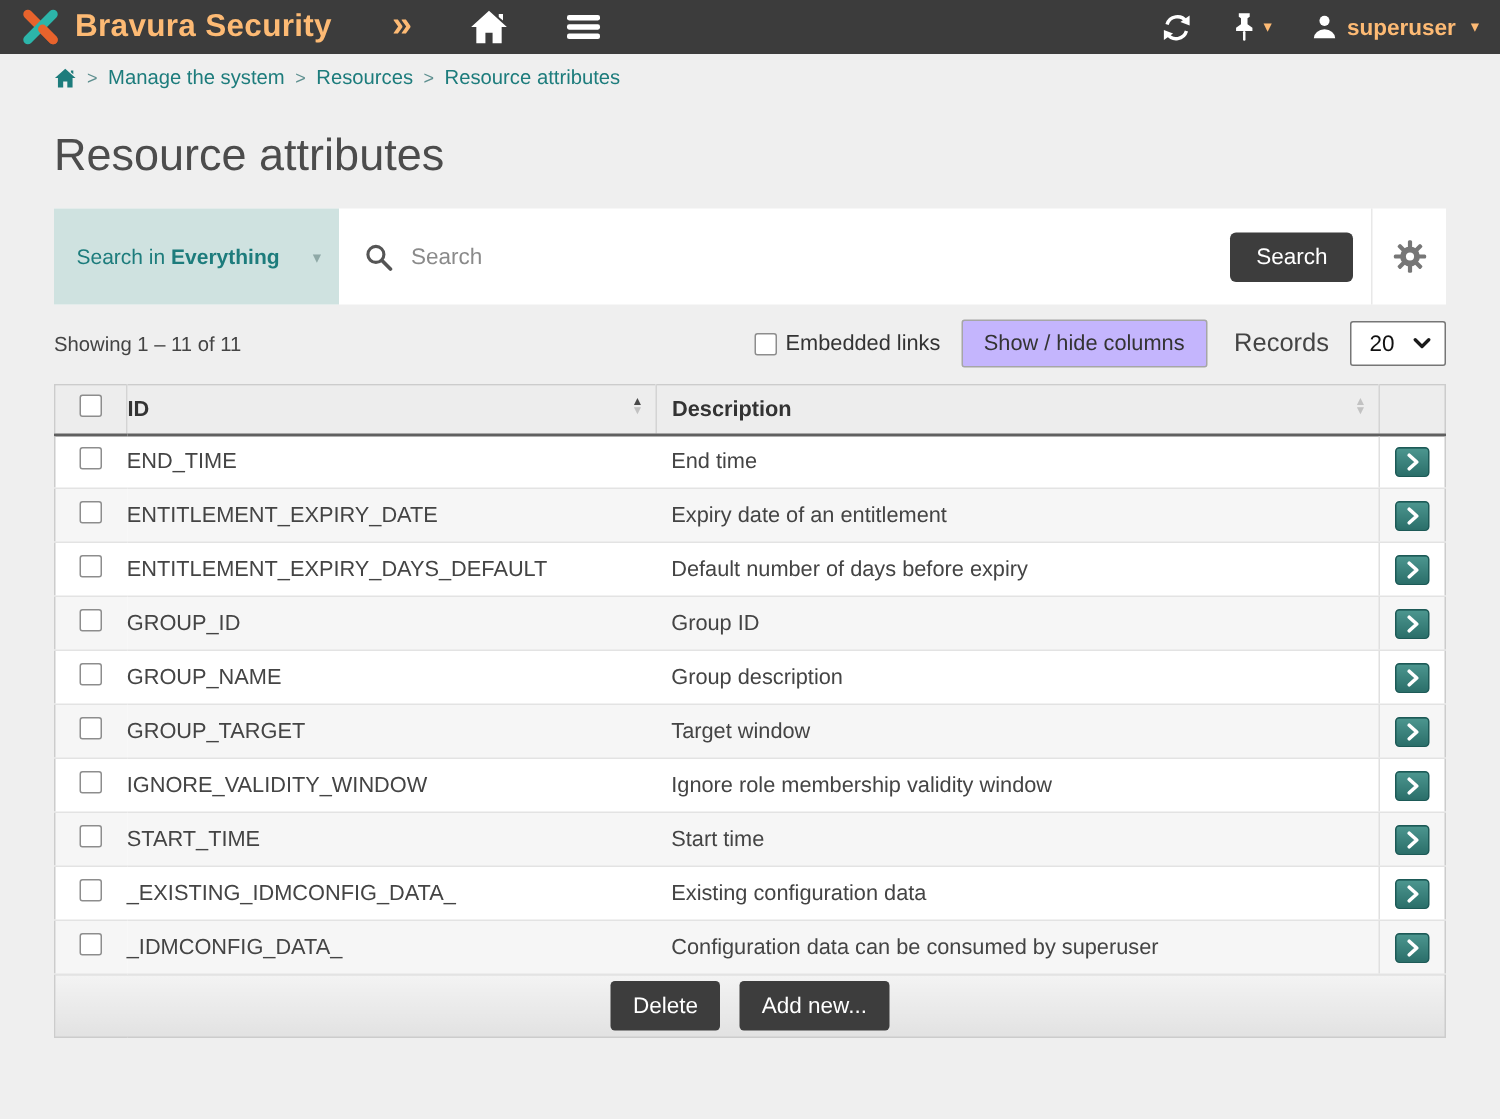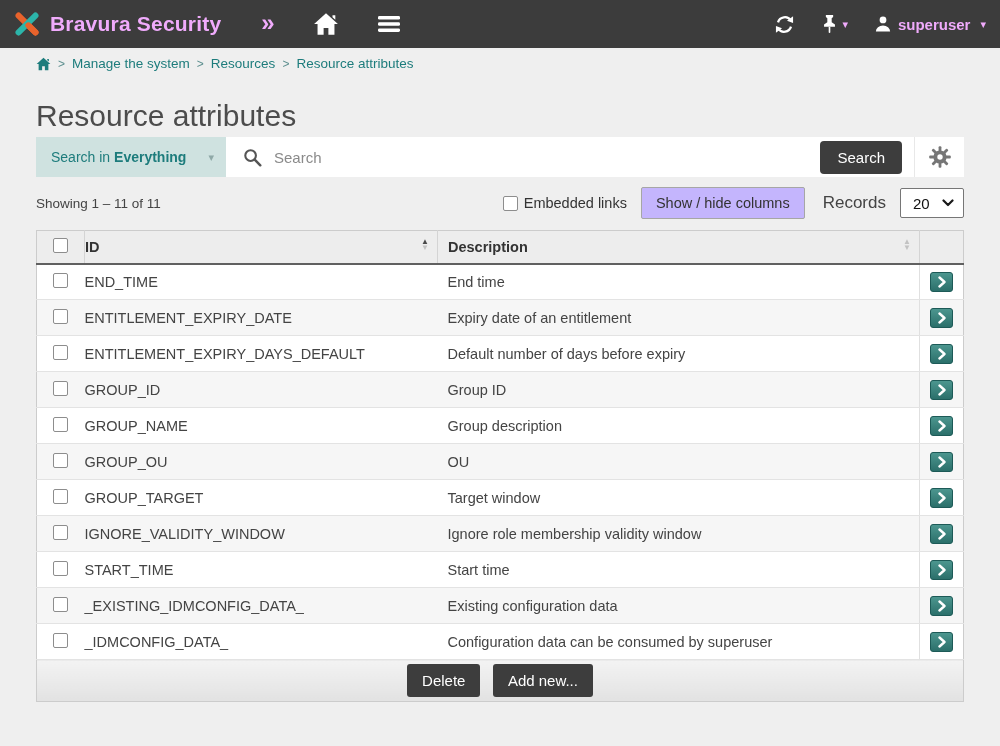--- a/index.html
+++ b/index.html
@@ -3,22 +3,22 @@
 <meta charset="utf-8">
 <style>
   * { margin:0; padding:0; box-sizing:border-box; }
   html,body { width:1000px; height:746px; }
   body {
     font-family:"Liberation Sans","DejaVu Sans",sans-serif;
     background:#efefef; color:#444; overflow:hidden;
   }
   
   .navbar {
-    height:48px; background:#3c3c3c; display:flex; align-items:center;
-    padding:0 14px 0 12px; color:#f0abfc;
+    height:36px; background:#3c3c3c; display:flex; align-items:center;
+    padding:0 14px 0 12px; color:#fdba74;
   }
   .brand { display:flex; align-items:center; gap:8px; cursor:pointer; }
   .brand-name { font-size:21px; font-weight:bold; letter-spacing:.2px; }
   .nav-left-icons { display:flex; align-items:center; gap:38px; margin-left:40px; }
   .nav-spacer { flex:1; }
   .nav-right-icons { display:flex; align-items:center; gap:26px; }
   .nav-icon { display:inline-flex; align-items:center; cursor:pointer; }
   .guillemet { font-size:24px; font-weight:bold; line-height:1; padding-bottom:3px; }
   .caret { font-size:11px; line-height:1; margin-left:4px; }
   .user-chip { display:flex; align-items:center; gap:6px; font-size:15px; font-weight:bold; cursor:pointer; }
@@ -27,21 +27,21 @@
     display:flex; align-items:center; gap:7px; padding:8px 36px 6px; font-size:13.5px;
   }
   .breadcrumb a { color:#1d7c7c; text-decoration:none; cursor:pointer; }
   .crumb-sep { color:#5d8f8f; font-size:12px; }
   
   .page-title {
     margin:22px 36px 0; font-size:30px; font-weight:400; color:#4c4c4c;
   }
   
   .search-panel {
-    margin:4px 36px 0; height:40px; background:#fff; display:flex; align-items:stretch;
+    margin:18px 36px 0; height:64px; background:#fff; display:flex; align-items:stretch;
   }
   .scope-select {
     width:190px; background:#cfe2e0; display:flex; align-items:center;
     padding:0 12px 0 15px; cursor:pointer; flex-shrink:0;
   }
   .scope-text { color:#1d7c7c; font-size:14px; flex:1; }
   .scope-text b { font-weight:bold; }
   .scope-caret { color:#8fa9a7; font-size:11px; }
   .search-box { flex:1; display:flex; align-items:center; padding-left:17px; }
   .search-box input {
@@ -350,34 +350,20 @@
       <button class="go-btn">
         <span style="display:inline-flex;">
           <svg width="10" height="12" viewBox="0 0 10 12">
             <polyline points="2.5,1.5 7.5,6 2.5,10.5" fill="none" stroke="#fff" stroke-width="2.4" stroke-linecap="round" stroke-linejoin="round"></polyline>
           </svg>
         </span>
       </button>
     </td>
   </tr>
 
-  <tr>
-    <td class="c-check"><input type="checkbox" style=""></td>
-    <td class="c-id"><span>GROUP_OU</span></td>
-    <td class="c-desc"><span>OU</span></td>
-    <td class="c-action">
-      <button class="go-btn">
-        <span style="display:inline-flex;">
-          <svg width="10" height="12" viewBox="0 0 10 12">
-            <polyline points="2.5,1.5 7.5,6 2.5,10.5" fill="none" stroke="#fff" stroke-width="2.4" stroke-linecap="round" stroke-linejoin="round"></polyline>
-          </svg>
-        </span>
-      </button>
-    </td>
-  </tr>
 
   <tr>
     <td class="c-check"><input type="checkbox" style=""></td>
     <td class="c-id"><span>GROUP_TARGET</span></td>
     <td class="c-desc"><span>Target window</span></td>
     <td class="c-action">
       <button class="go-btn">
         <span style="display:inline-flex;">
           <svg width="10" height="12" viewBox="0 0 10 12">
             <polyline points="2.5,1.5 7.5,6 2.5,10.5" fill="none" stroke="#fff" stroke-width="2.4" stroke-linecap="round" stroke-linejoin="round"></polyline>

